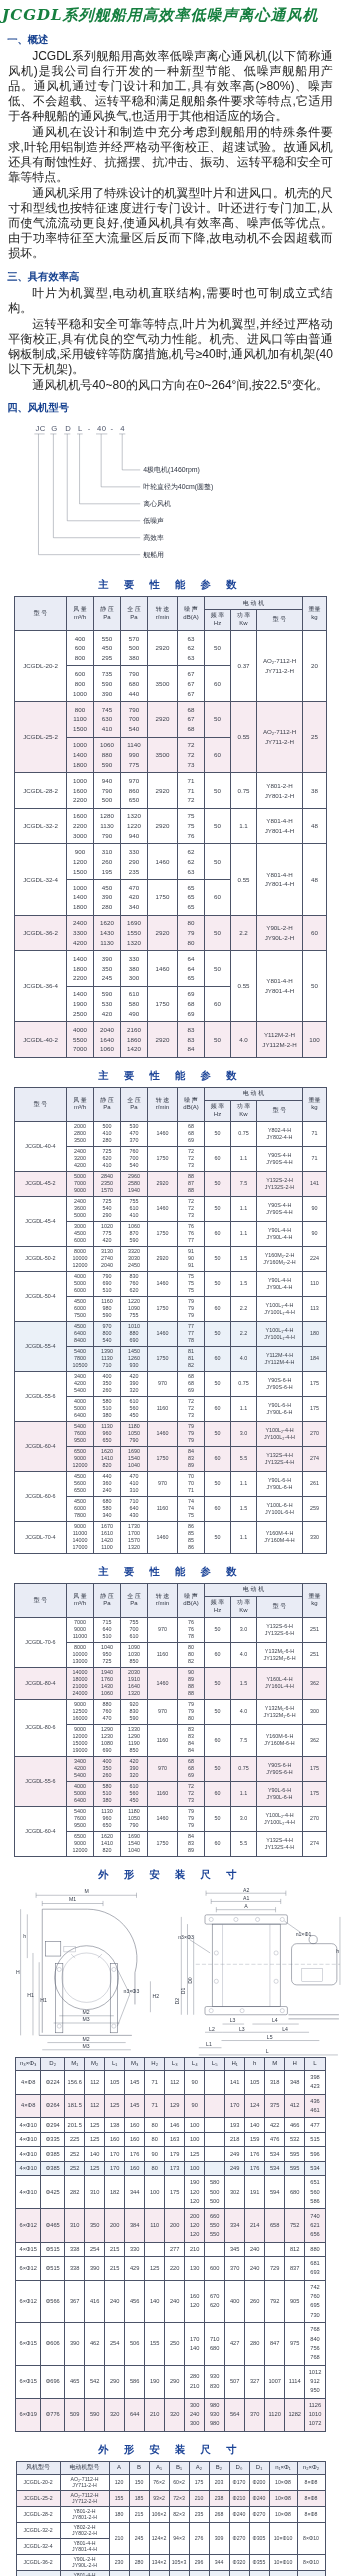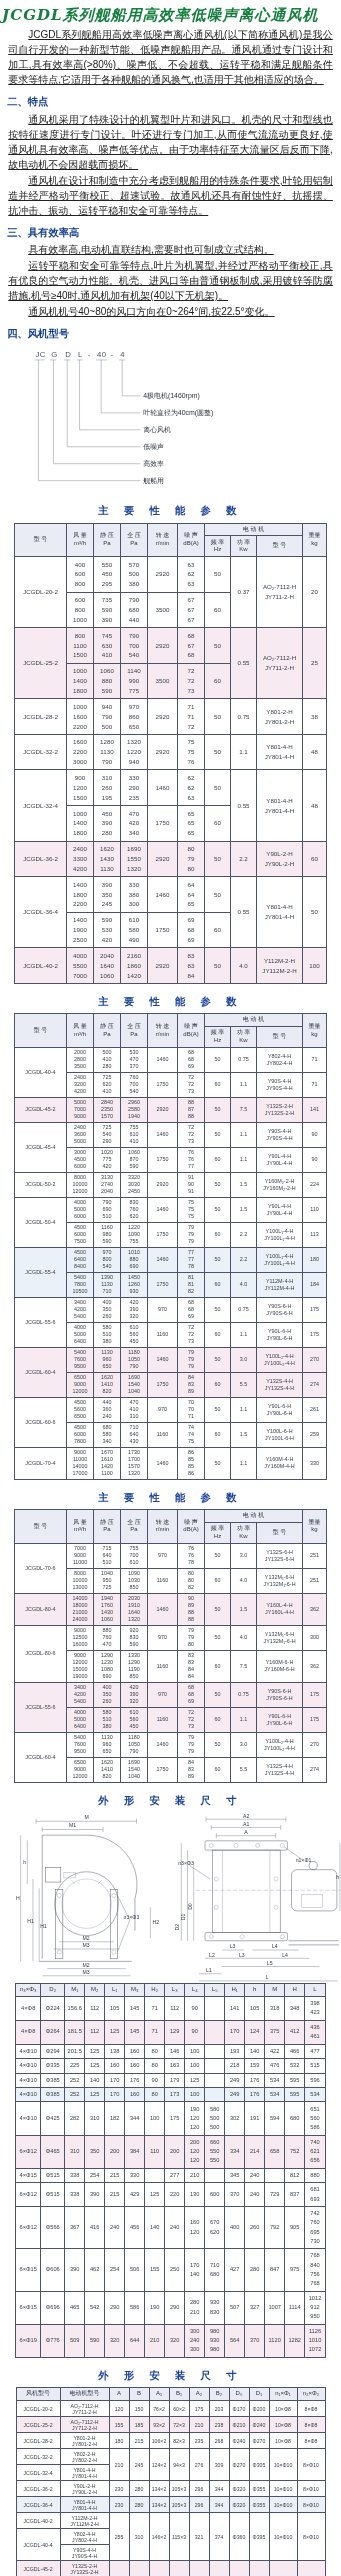--- a/index.html
+++ b/index.html
@@ -1,21 +1,21 @@
 <!DOCTYPE html>
 <html style="font-size:8.2px"><head>
 <meta charset="utf-8">
 <style>
   html,body{margin:0;padding:0;background:#ffffff;}
   body{width:341px;height:2600px;overflow:hidden;font-family:"Liberation Sans","DejaVu Sans",sans-serif;color:#1e1e1e;}
   .page{width:341px;}
   .main-title{font-family:"DejaVu Serif","Liberation Serif",serif;font-style:italic;font-weight:bold;color:#167f3f;
     font-size:15px;text-align:left;margin:6.2px 2.1px 2.1px 2.1px;letter-spacing:1px;white-space:nowrap;}
   .sec-heading{color:#16418f;font-size:10.3px;font-weight:bold;margin:8.2px 0 2.1px 7.2px;}
-  .para{font-size:10px;line-height:15px;margin:1px 8.2px 1px 8.2px;text-indent:2em;text-align:justify;color:#222;text-decoration:underline;}
+  .para{font-size:12px;line-height:15px;margin:1px 8.2px 1px 8.2px;text-indent:2em;text-align:justify;color:#222;}
   .blue-title{color:#1b4397;font-size:10.3px;font-weight:bold;text-align:center;letter-spacing:6.2px;margin:11.3px 0 4.1px 0;white-space:nowrap;}
   table{border-collapse:collapse;margin:0 auto;width:310px;table-layout:fixed;background:#fff;}
   table{border:1px solid #353b4d;}
   th,td{border:0.5px solid #4c5368;text-align:center;vertical-align:middle;white-space:pre-line;overflow:hidden;color:#3a3f4a;}
   thead th{background:#e9ecf5;font-weight:normal;font-size:6px;line-height:7.7px;padding:2.1px 0.5px;color:#2e3442;}
   .perf1 tbody td{line-height:9.8px;font-size:6.2px;padding:2.6px 0.5px;}
   .perf2 tbody td{line-height:7px;font-size:5.4px;padding:1.5px 0.5px;}
   .dim1 tbody td{line-height:9.3px;font-size:5.7px;padding:2.1px 0.5px;}
   .dim2 tbody td{line-height:6px;font-size:5.2px;padding:1.5px 0.5px;}
   td.model-cell{font-size:6px;}
@@ -32,28 +32,28 @@
   .dimline{stroke:#6a7080;stroke-width:0.8;fill:none;}
   .lbl{font-size:10px;fill:#333a48;}
 </style>
 </head>
 <body>
 
 <div class="page">
 
   <div class="main-title">JCGDL系列舰船用高效率低噪声离心通风机</div>
 
+  <div class="sec-heading">一、概述</div>
   <p class="para">JCGDL系列舰船用高效率低噪声离心通风机(以下简称通风机)是我公司自行开发的一种新型节能、低噪声舰船用产品。通风机通过专门设计和加工,具有效率高(&gt;80%)、噪声低、不会超载、运转平稳和满足舰船条件要求等特点,它适用于各种舰船的通风换气,也适用于其他相适应的场合。</p>
 
-  <div class="sec-heading">二、特点</div>
+  <p class="para">通风机在设计和制造中充分考虑到舰船用的特殊条件要求,叶轮用铝制造并经严格动平衡校正、超速试验。故通风机还具有耐蚀性好、抗摇摆、抗冲击、振动、运转平稳和安全可靠等特点。</p>
   <p class="para">通风机采用了特殊设计的机翼型叶片和进风口。机壳的尺寸和型线也按特征速度进行专门设计。叶还进行专门加工,从而使气流流动更良好,使通风机具有效率高、噪声低等优点。由于功率特征至大流量区后反而下降,故电动机不会因超载而损坏。</p>
-  <p class="para">通风机在设计和制造中充分考虑到舰船用的特殊条件要求,叶轮用铝制造并经严格动平衡校正、超速试验。故通风机还具有耐蚀性好、抗摇摆、抗冲击、振动、运转平稳和安全可靠等特点。</p>
 
   <div class="sec-heading">三、具有效率高</div>
-  <p class="para">具有效率高,电动机直联结构,需要时也可制成立式结构。</p>
+  <p class="para">叶片为机翼型,电动机直联结构,需要时也可制成立式结构。</p>
   <p class="para">运转平稳和安全可靠等特点,叶片为机翼型,并经过严格动平衡校正,具有优良的空气动力性能。机壳、进风口等由普通钢板制成,采用镀锌等防腐措施,机号≥40时,通风机加有机架(40以下无机架)。</p>
   <p class="para">通风机机号40~80的风口方向在0~264°间,按22.5°变化。</p>
 
   <div class="sec-heading">四、风机型号</div>
 
   <svg class="diagram-wrap" width="341" height="150" viewBox="0 0 662 292">
     <g>
       <text class="code-text" x="68" y="28">JC</text>
       <text class="code-text" x="99" y="28">G</text>
       <text class="code-text" x="126" y="28">D</text>

